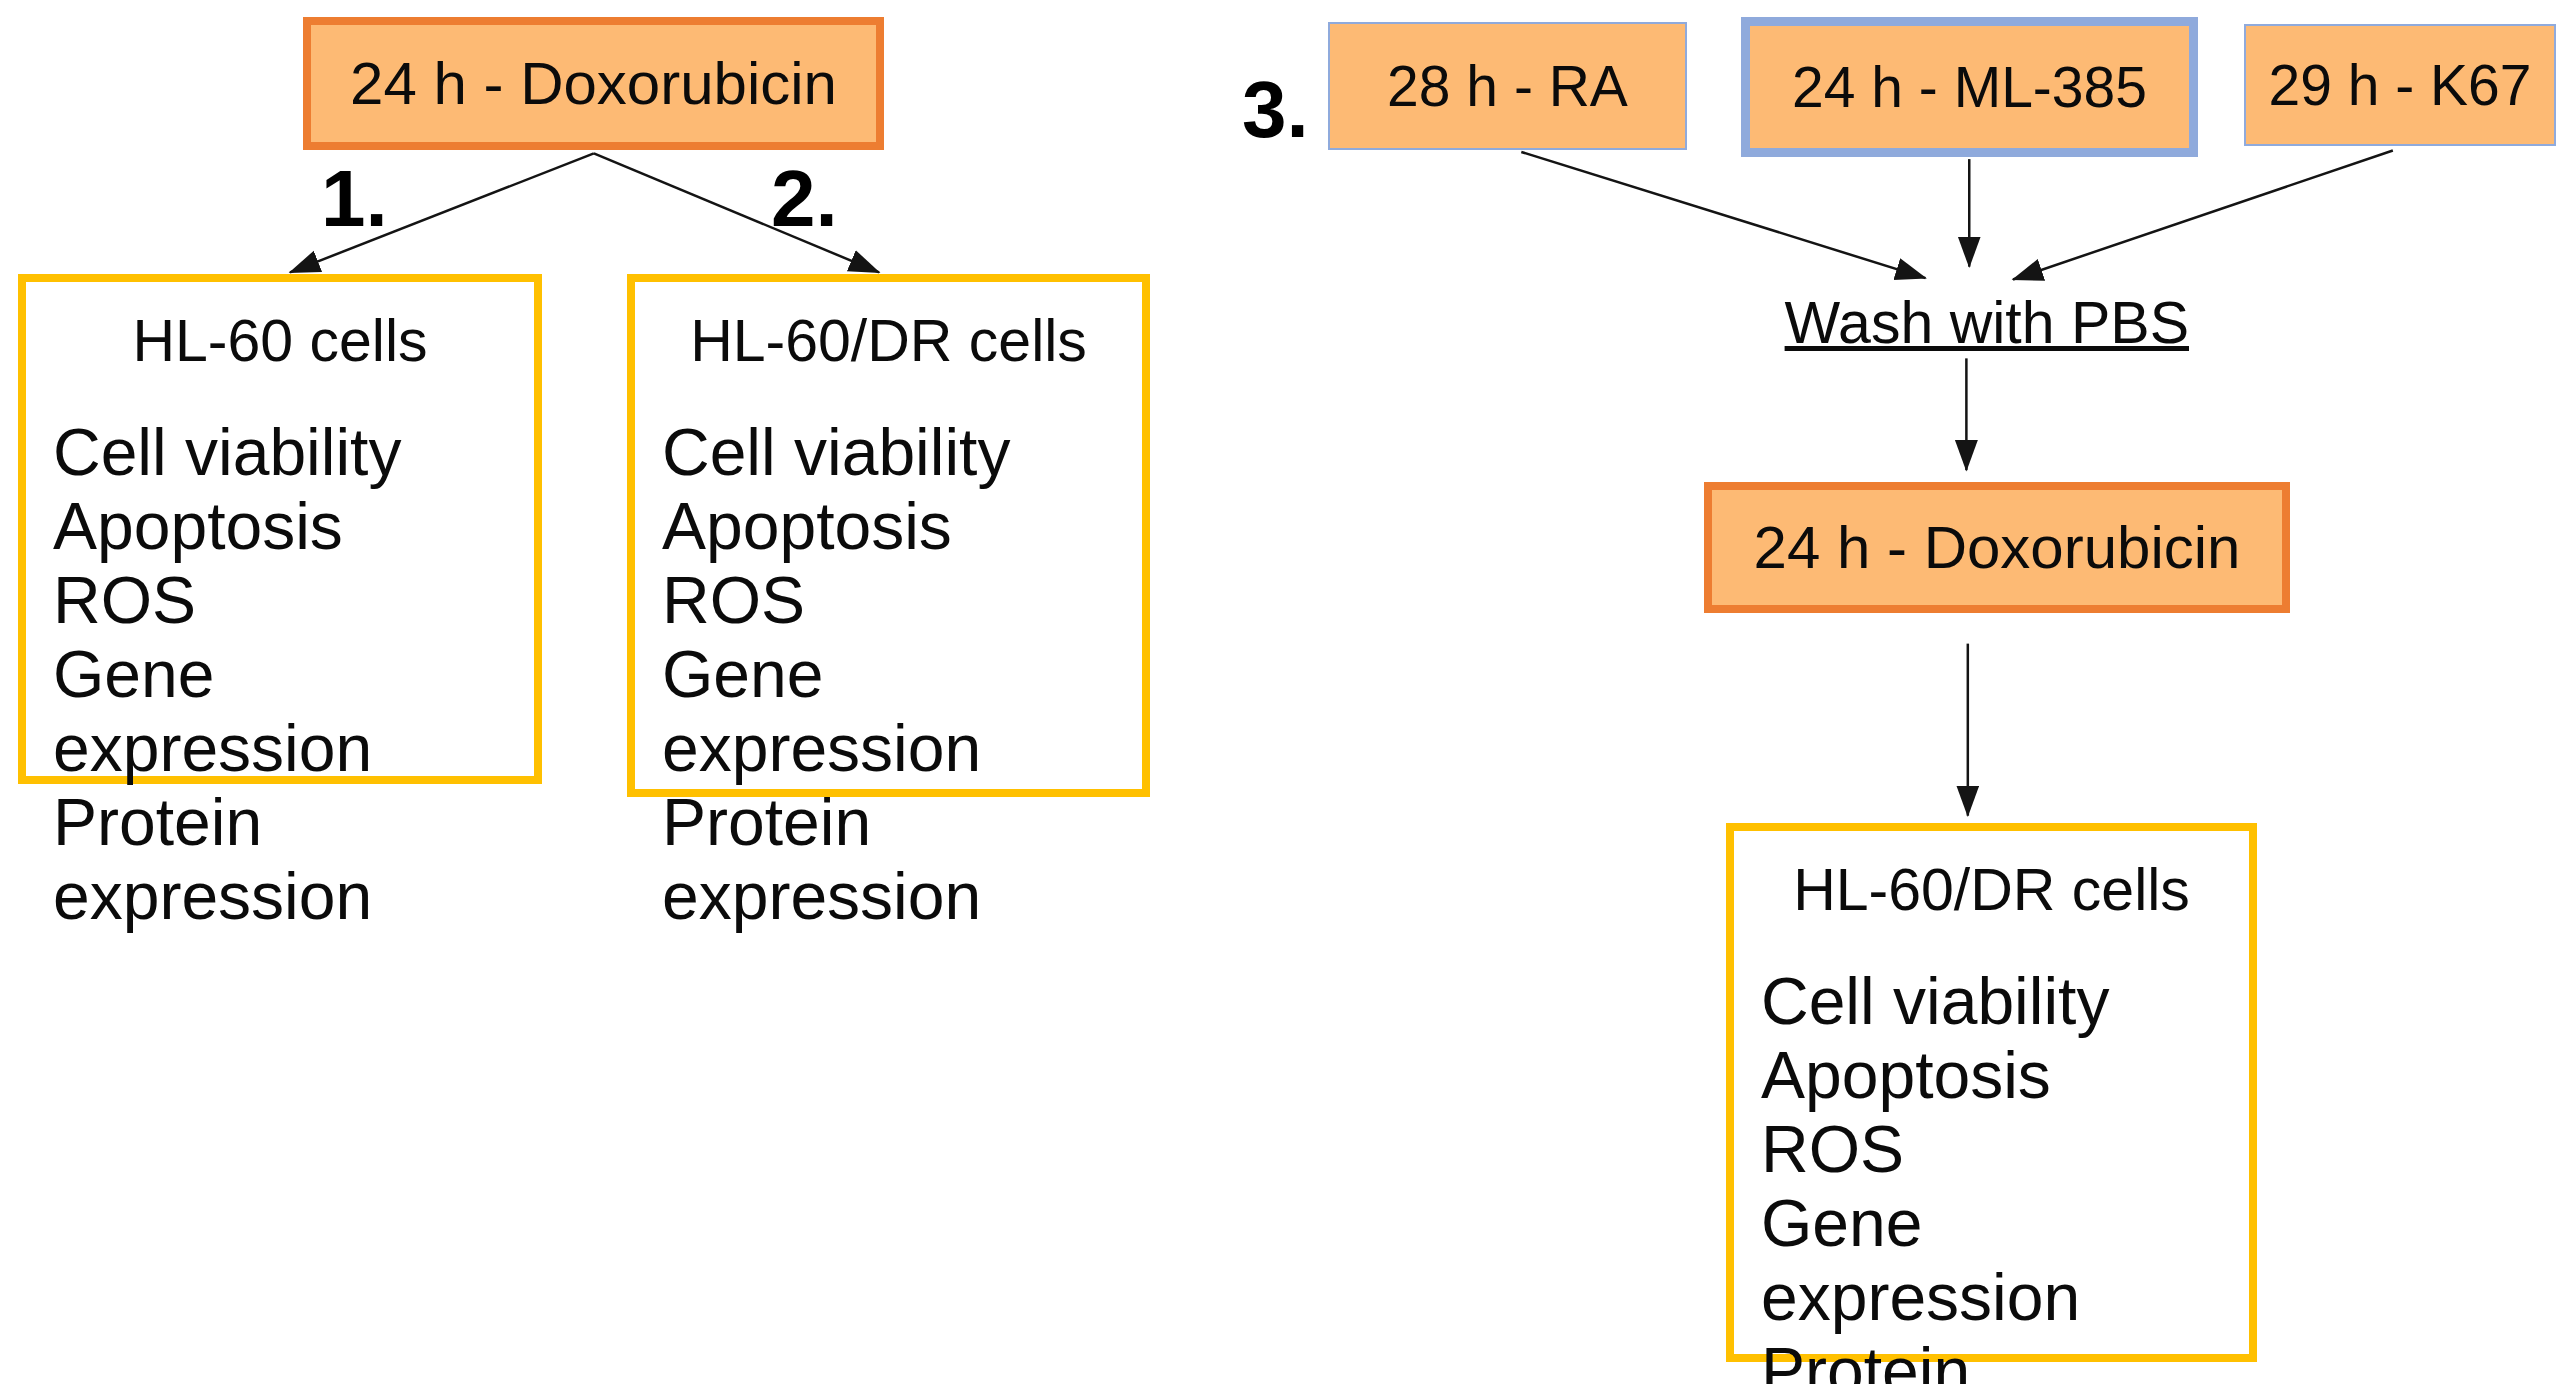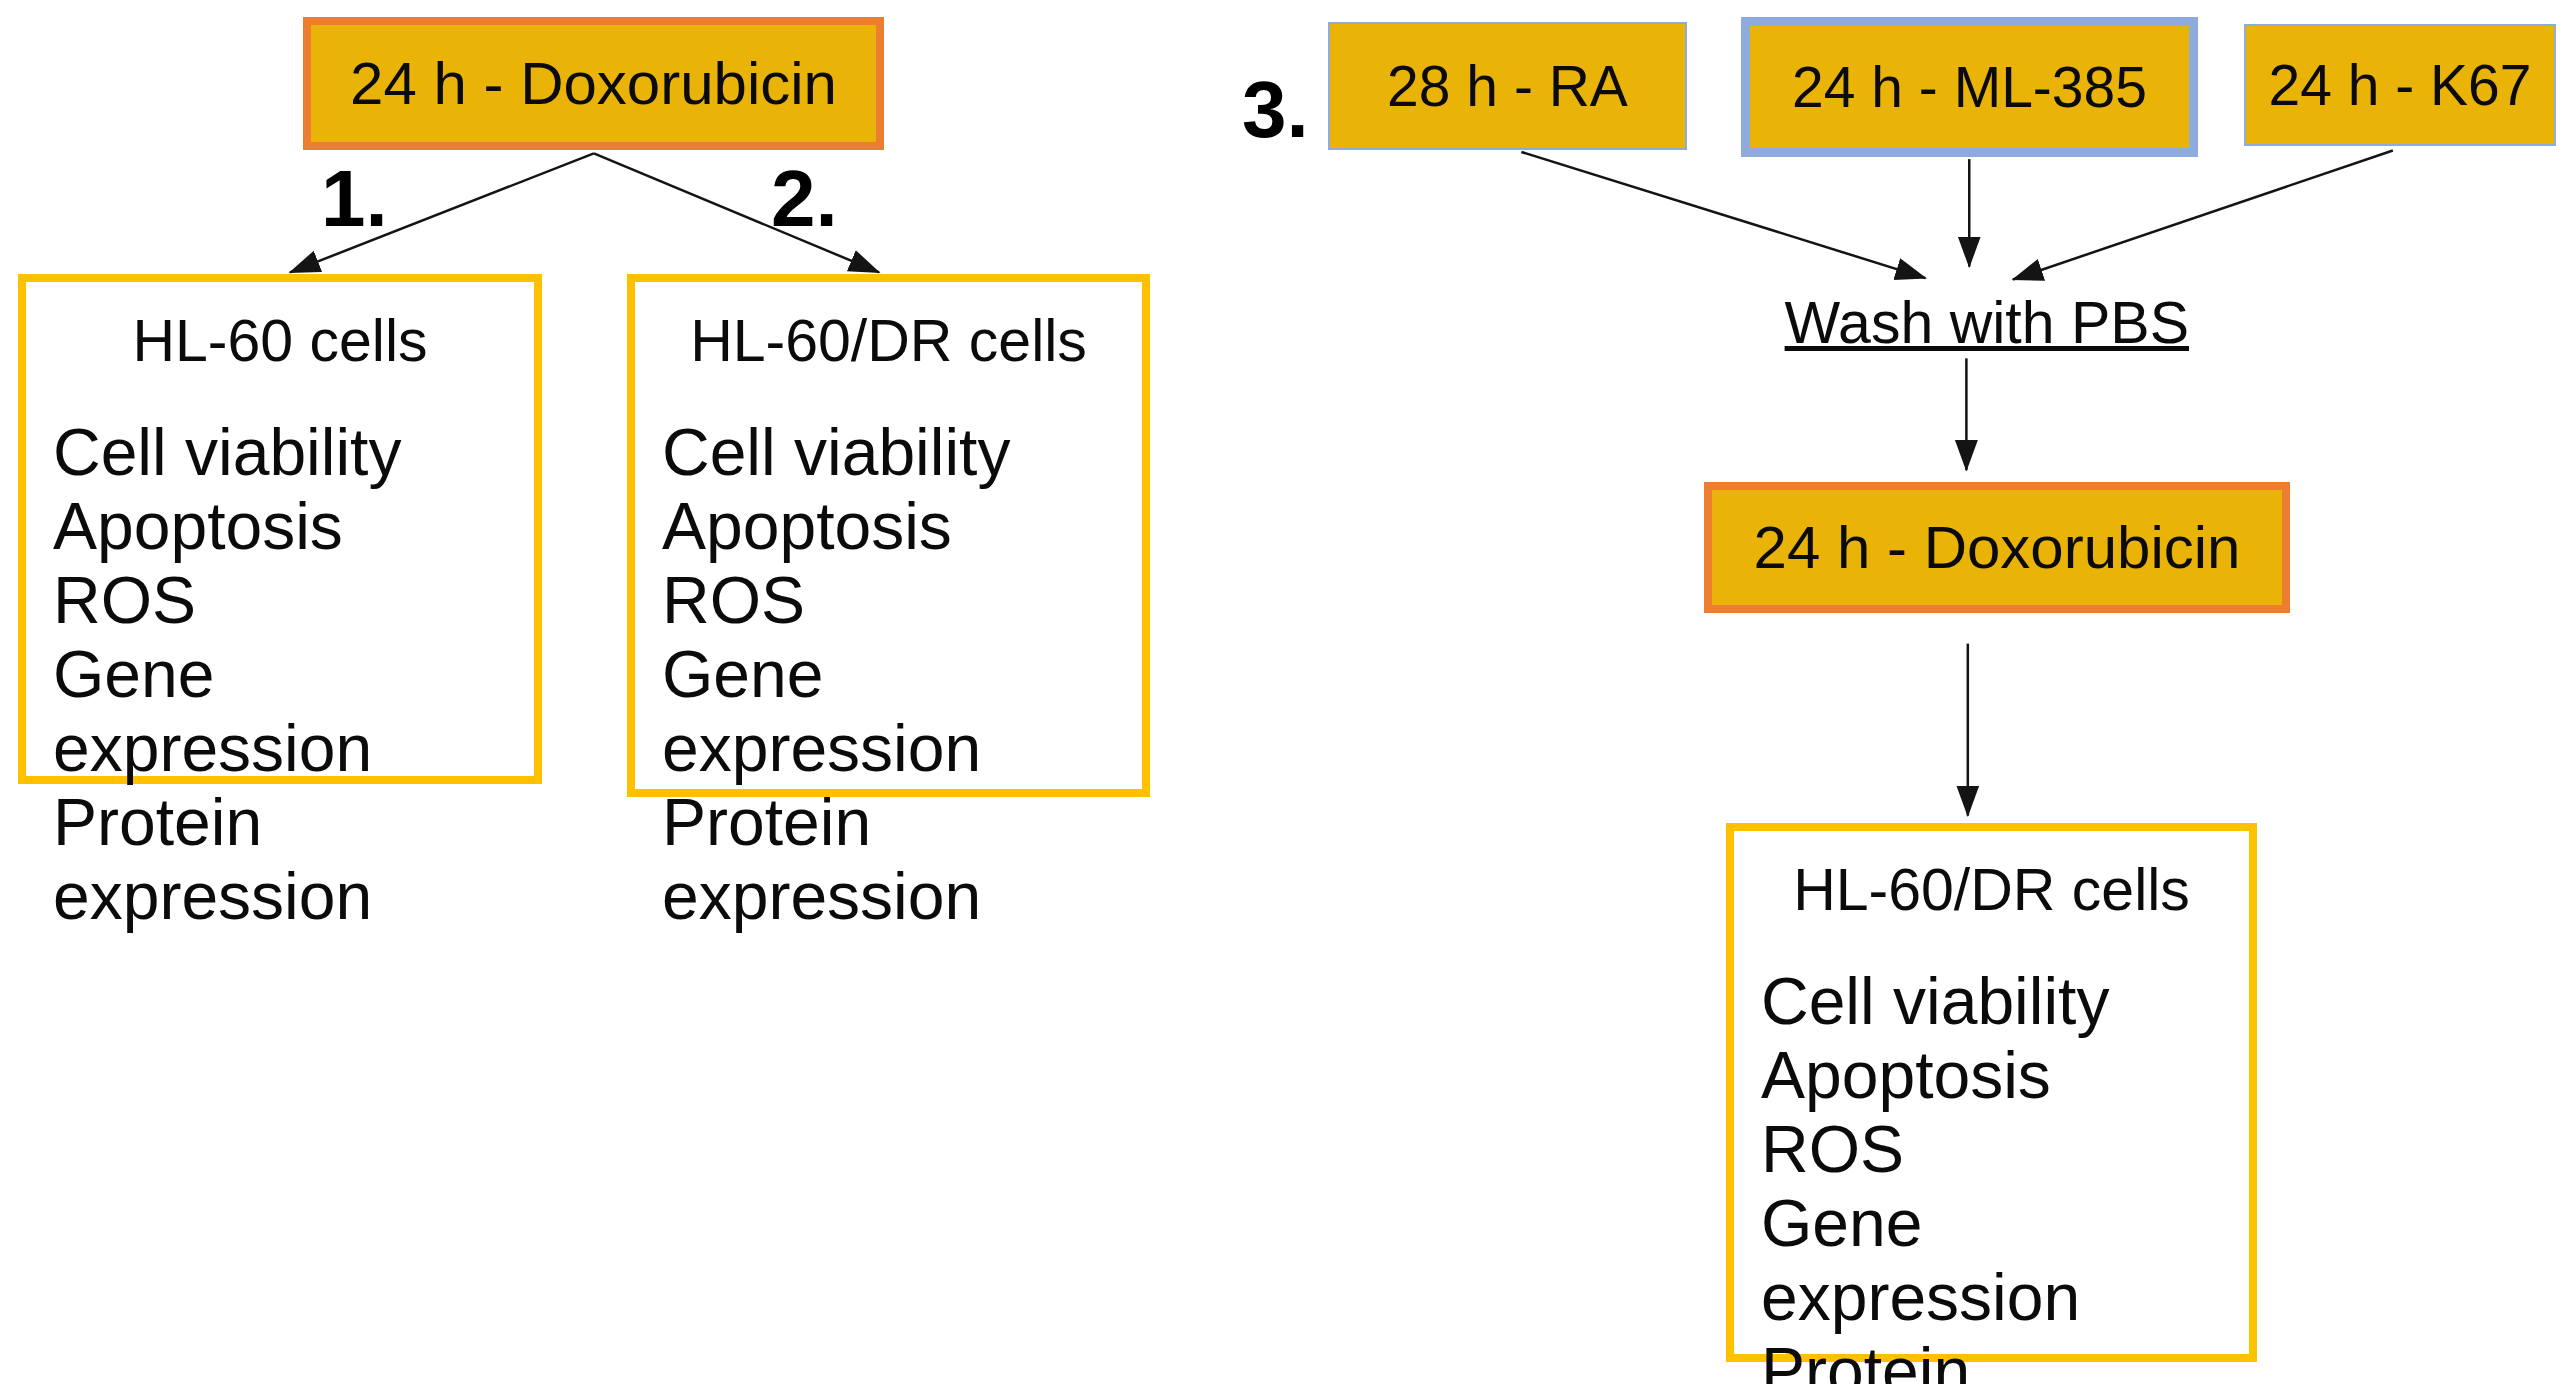--- a/index.html
+++ b/index.html
@@ -15,21 +15,21 @@
     overflow: hidden;
     color: #0b0b0b;
   }
   .box {
     position: absolute;
     box-sizing: border-box;
     display: flex;
     align-items: center;
     justify-content: center;
     text-align: center;
-    background: #eab308;
+    background: #fdba74;
   }
   .orange-box { border: 8.6px solid var(--orange, #ED7D31); font-size: 60px; }
   .blue-box-thin { border: 2.2px solid var(--blue, #8FAADC); font-size: 57px; }
   .blue-box-thick { border: 9.3px solid var(--blue, #8FAADC); font-size: 57px; }
   .ybox {
     position: absolute;
     box-sizing: border-box;
     border: 8px solid var(--yellow, #FFC000);
     background: #ffffff;
   }
@@ -109,21 +109,21 @@
 
   <div class="box blue-box-thin" style="left:1328px; top:21.5px; width:359px; height:128px;">
     <span>28 h - RA</span>
   </div>
 
   <div class="box blue-box-thick" style="left:1741px; top:16.5px; width:457px; height:140px;">
     <span>24 h - ML-385</span>
   </div>
 
   <div class="box blue-box-thin" style="left:2244px; top:24px; width:312px; height:122px;">
-    <span>24 h - K67</span>
+    <span>29 h - K67</span>
   </div>
 
   <div class="wash-label">Wash with PBS</div>
 
   <div class="box orange-box" style="left:1704px; top:482px; width:586px; height:131px;">
     <span>24 h - Doxorubicin</span>
   </div>
 
   <div class="ybox" style="left:1726px; top:823px; width:531px; height:539px;">
     <div class="ybox-title">HL-60/DR cells</div>

